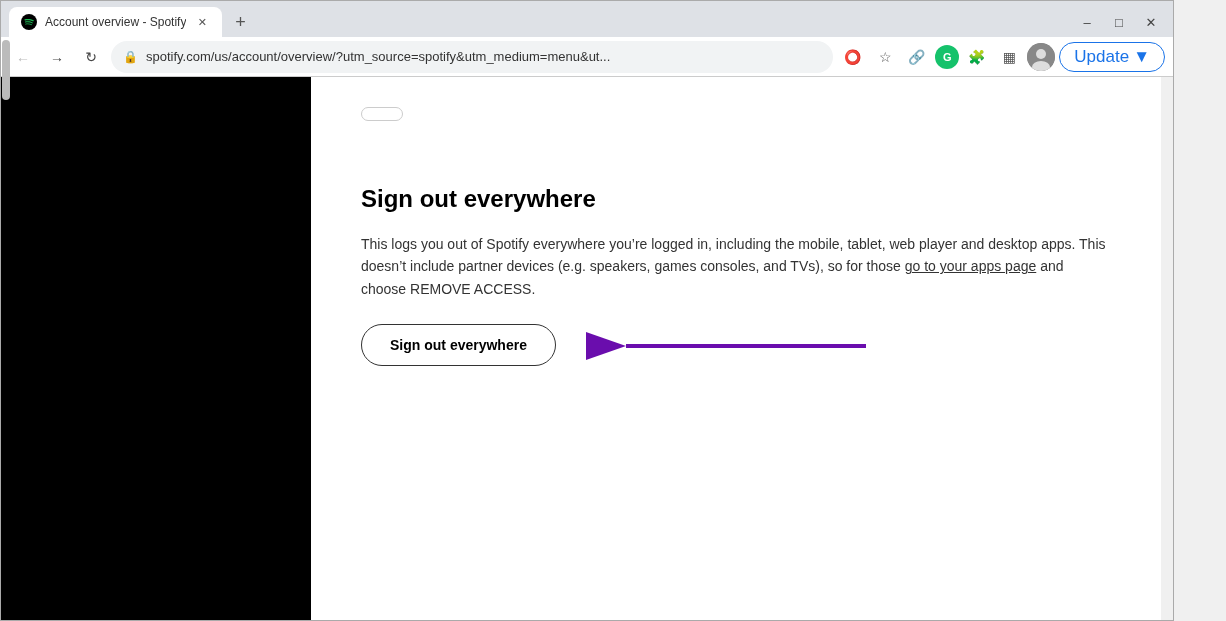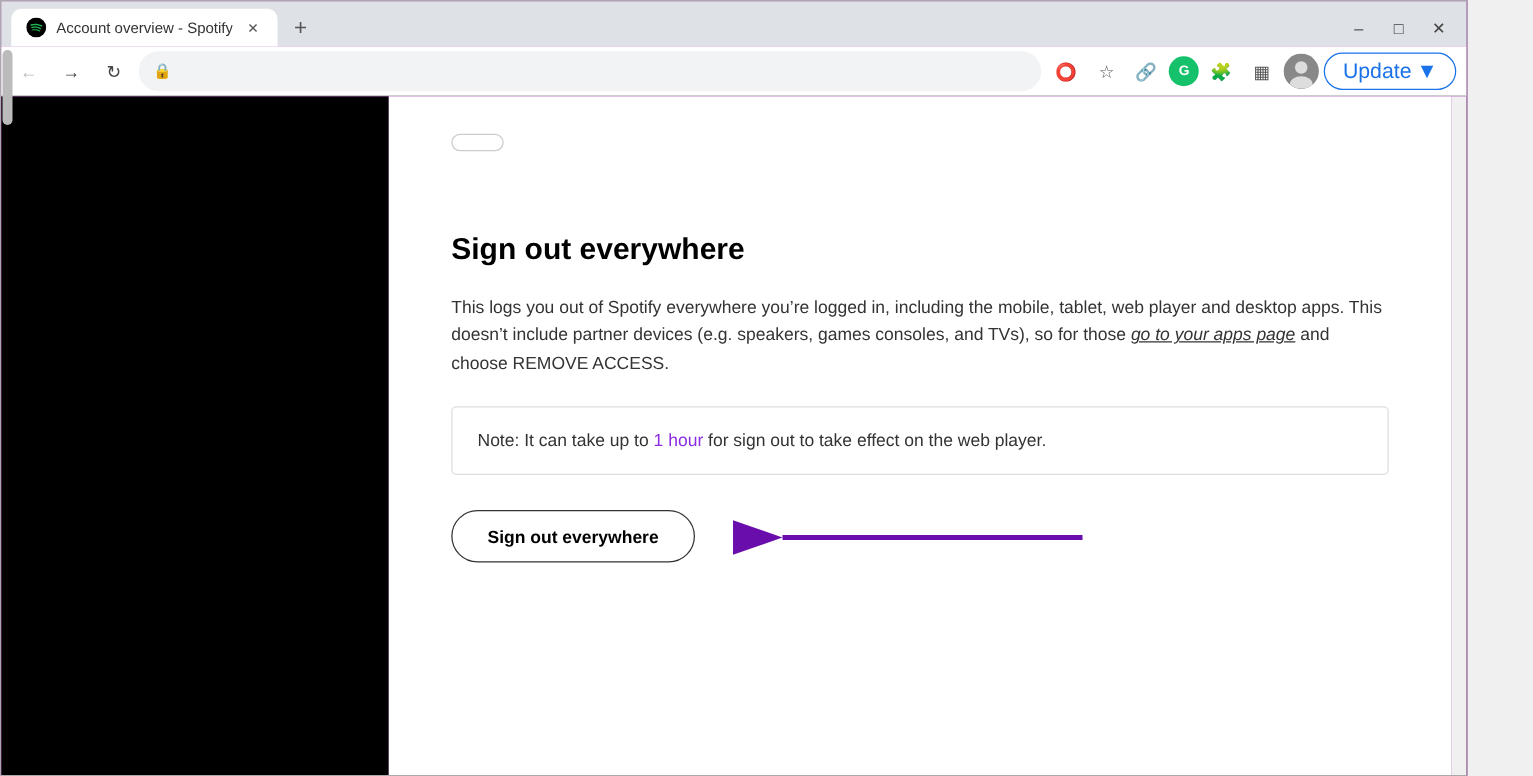--- a/index.html
+++ b/index.html
@@ -202,21 +202,20 @@
     .section-description {
       font-size: 14px;
       color: #333;
       line-height: 1.6;
       margin-bottom: 24px;
     }
     .apps-link {
       color: #333;
       text-decoration: underline;
       cursor: pointer;
-      font-style: italic;
     }
     .note-box {
       border: 1px solid #ddd;
       border-radius: 4px;
       padding: 16px 20px;
       margin-bottom: 28px;
       font-size: 14px;
       color: #333;
       line-height: 1.5;
     }
@@ -274,20 +273,21 @@
       <div class="win-btn close">✕</div>
     </div>
   </div>
 
   <div class="address-bar">
     <div class="nav-btn disabled">←</div>
     <div class="nav-btn">→</div>
     <div class="nav-btn">↻</div>
     <div class="url-bar">
       <span class="lock-icon">🔒</span>
+      <span class="url-text">spotify.com/us/account/overview/?utm_source=spotify&amp;utm_medium=menu&amp;ut...</span>
     </div>
     <div class="toolbar-icons">
       <div class="toolbar-icon">⭕</div>
       <div class="toolbar-icon">☆</div>
       <div class="toolbar-icon">🔗</div>
 
       <div class="toolbar-icon" style="background:#15c26b;color:white;border-radius:50%;width:24px;height:24px;font-size:11px;font-weight:bold;">G</div>
       <div class="toolbar-icon">🧩</div>
       <div class="toolbar-icon">▦</div>
       <div class="profile-avatar">
@@ -317,23 +317,20 @@
 
       
       <h2 class="section-title">Sign out everywhere</h2>
 
       
       <p class="section-description">
         <span>This logs you out of Spotify everywhere you’re logged in, including the mobile, tablet, web player and desktop apps. This doesn’t include partner devices (e.g. speakers, games consoles, and TVs), so for those </span><a class="apps-link">go to your apps page</a><span> and choose REMOVE ACCESS.</span>
       </p>
 
       
-      <div class="note-box">
-        <span>Note: It can take up to </span><span class="note-highlight">1 hour</span><span> for sign out to take effect on the web player.</span>
-      </div>
 
       
       <div style="position:relative; display:inline-block;">
         <button class="sign-out-btn">Sign out everywhere</button>
 
         
         <svg style="position:absolute; left:250px; top:-10px; width:260px; height:60px; pointer-events:none; overflow:visible;" viewBox="0 0 260 60">
 
           <defs>
             <marker id="arrowhead" markerWidth="10" markerHeight="7" refX="0" refY="3.5" orient="auto">

